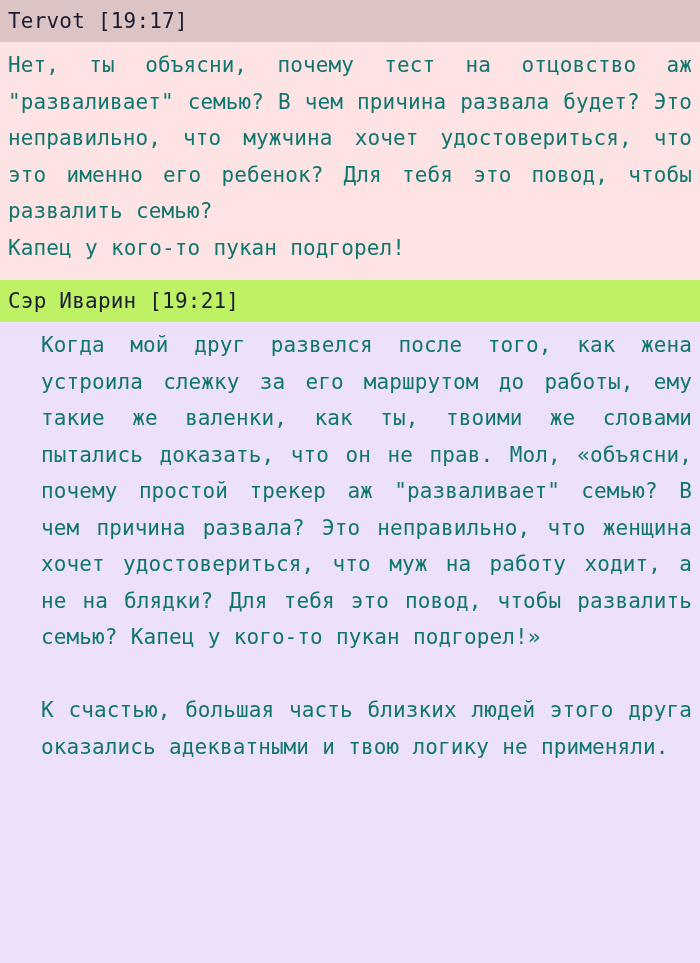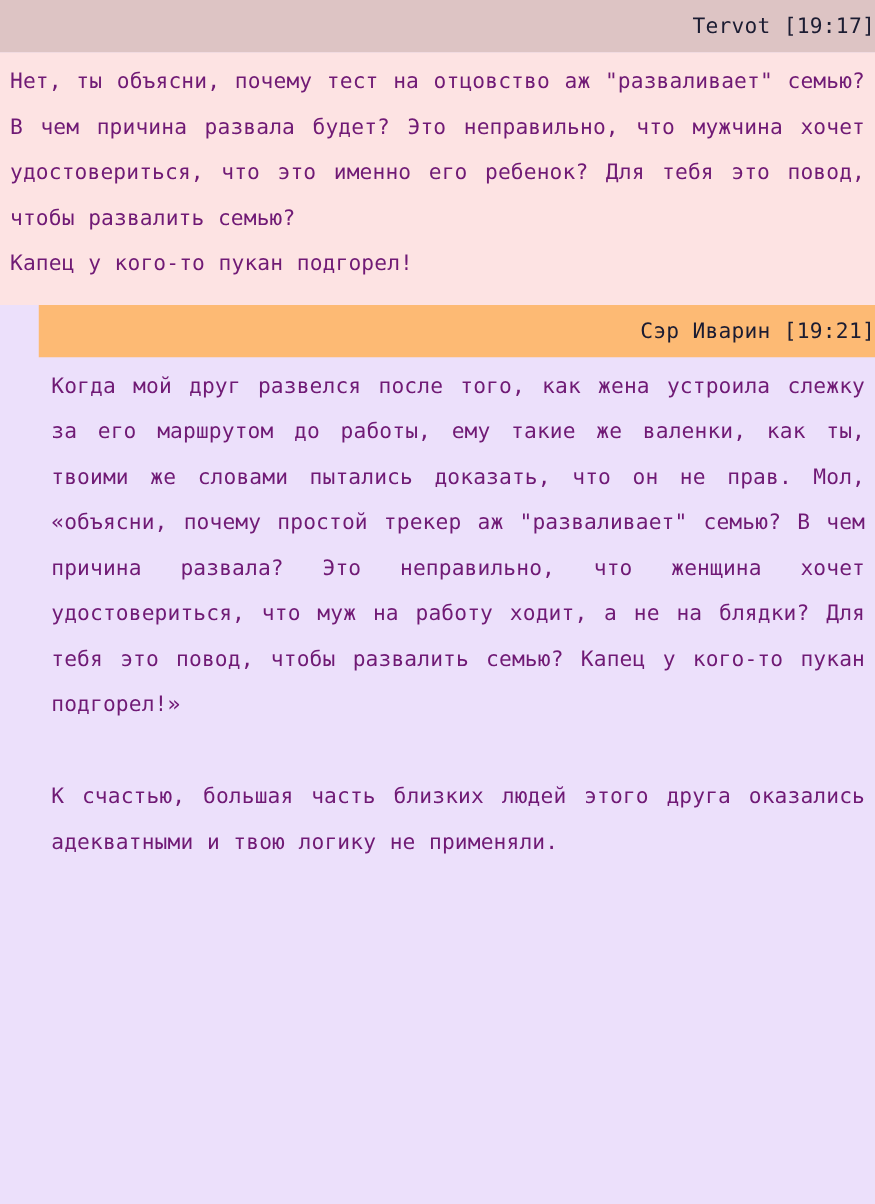--- a/index.html
+++ b/index.html
@@ -15,48 +15,47 @@
     font-family: "DejaVu Sans Mono", "Liberation Mono", monospace;
   }
   .thread {
     width: 700px;
     display: block;
   }
   .post {
     width: 100%;
   }
   .post-header {
-    font-size: 17px;
+    font-size: 21px;
     line-height: 42px;
     height: 42px;
     padding: 0 0 0 8px;
     color: #1b1c32;
     letter-spacing: 0.2px;
     white-space: nowrap;
     overflow: hidden;
-    text-align: right;
   }
   .post-body {
-    font-size: 17px;
+    font-size: 21px;
     line-height: 36.5px;
     padding: 5px 8px 10px 8px;
-    color: #701a75;
+    color: #0f766e;
     text-align: justify;
     text-justify: inter-word;
     white-space: pre-wrap;
     word-spacing: 0.5px;
     letter-spacing: 0.1px;
   }
 
   
   .post--pink .post-header { background: #ddc4c4; }
   .post--pink .post-body   { background: #fde3e3; }
 
   
-  .post--lavender .post-header { background: #fdba74; margin-left: 31px; }
+  .post--lavender .post-header { background: #bef264; }
   .post--lavender .post-body   { background: #ece0fb; padding-left: 41px; }
 
   .post--pink .post-body { padding-bottom: 14px; }
   .post--lavender .post-body { padding-bottom: 20px; }
 </style>
 </head>
 <body>
 
 <div class="thread">
 

